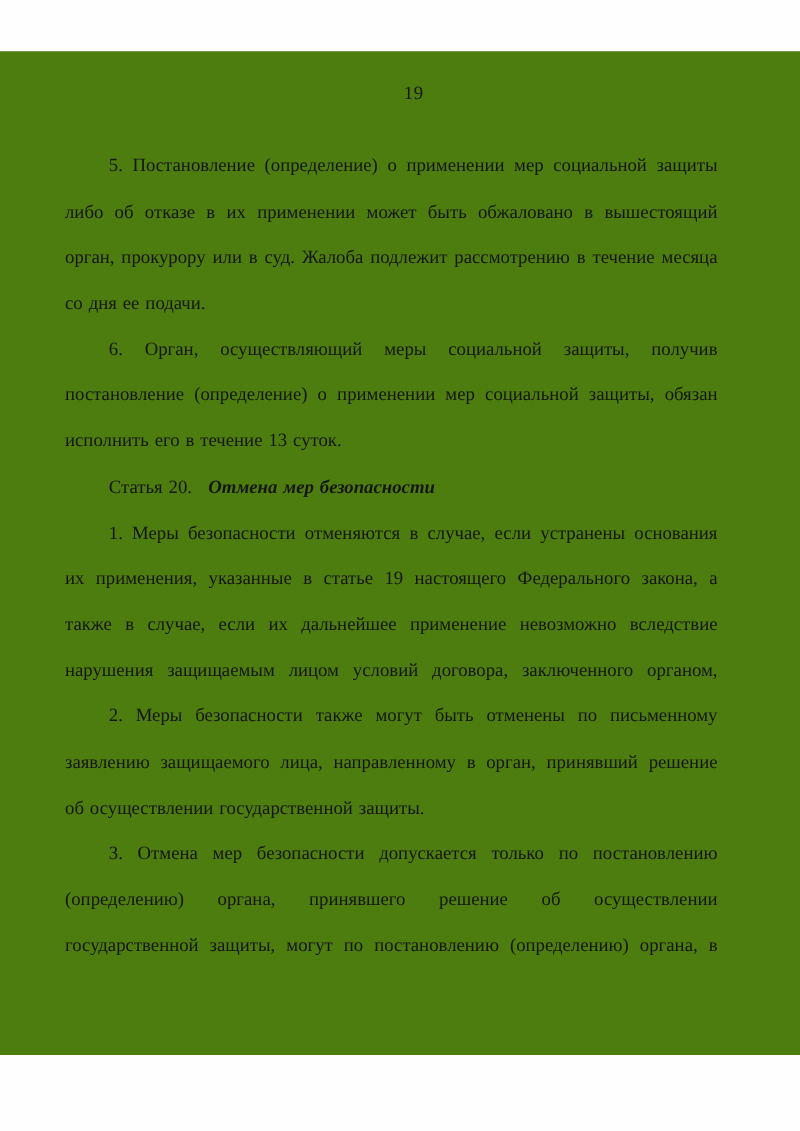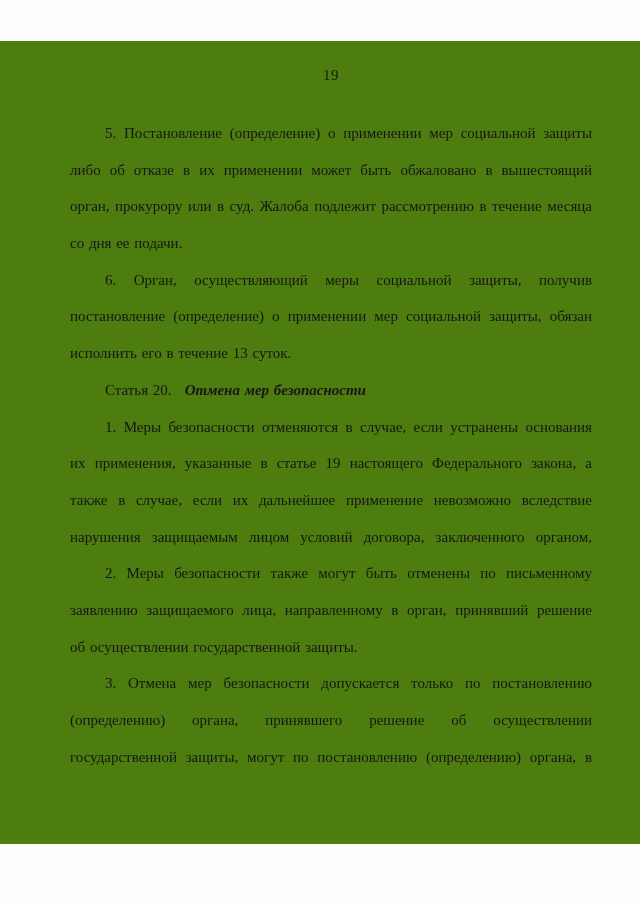--- a/index.html
+++ b/index.html
@@ -28,21 +28,21 @@
     position: absolute;
     top: 26px;
     left: 70px;
     width: 522px;
     text-align: center;
     font-size: 15px;
     letter-spacing: 0.5px;
   }
   .text-block {
     position: absolute;
-    left: 70px;
+    left: 52px;
     top: 74px;
     width: 522px;
     font-size: 15px;
     line-height: 36.7px;
   }
   .line {
     height: 36.7px;
     white-space: normal;
     word-spacing: 1px;
   }

